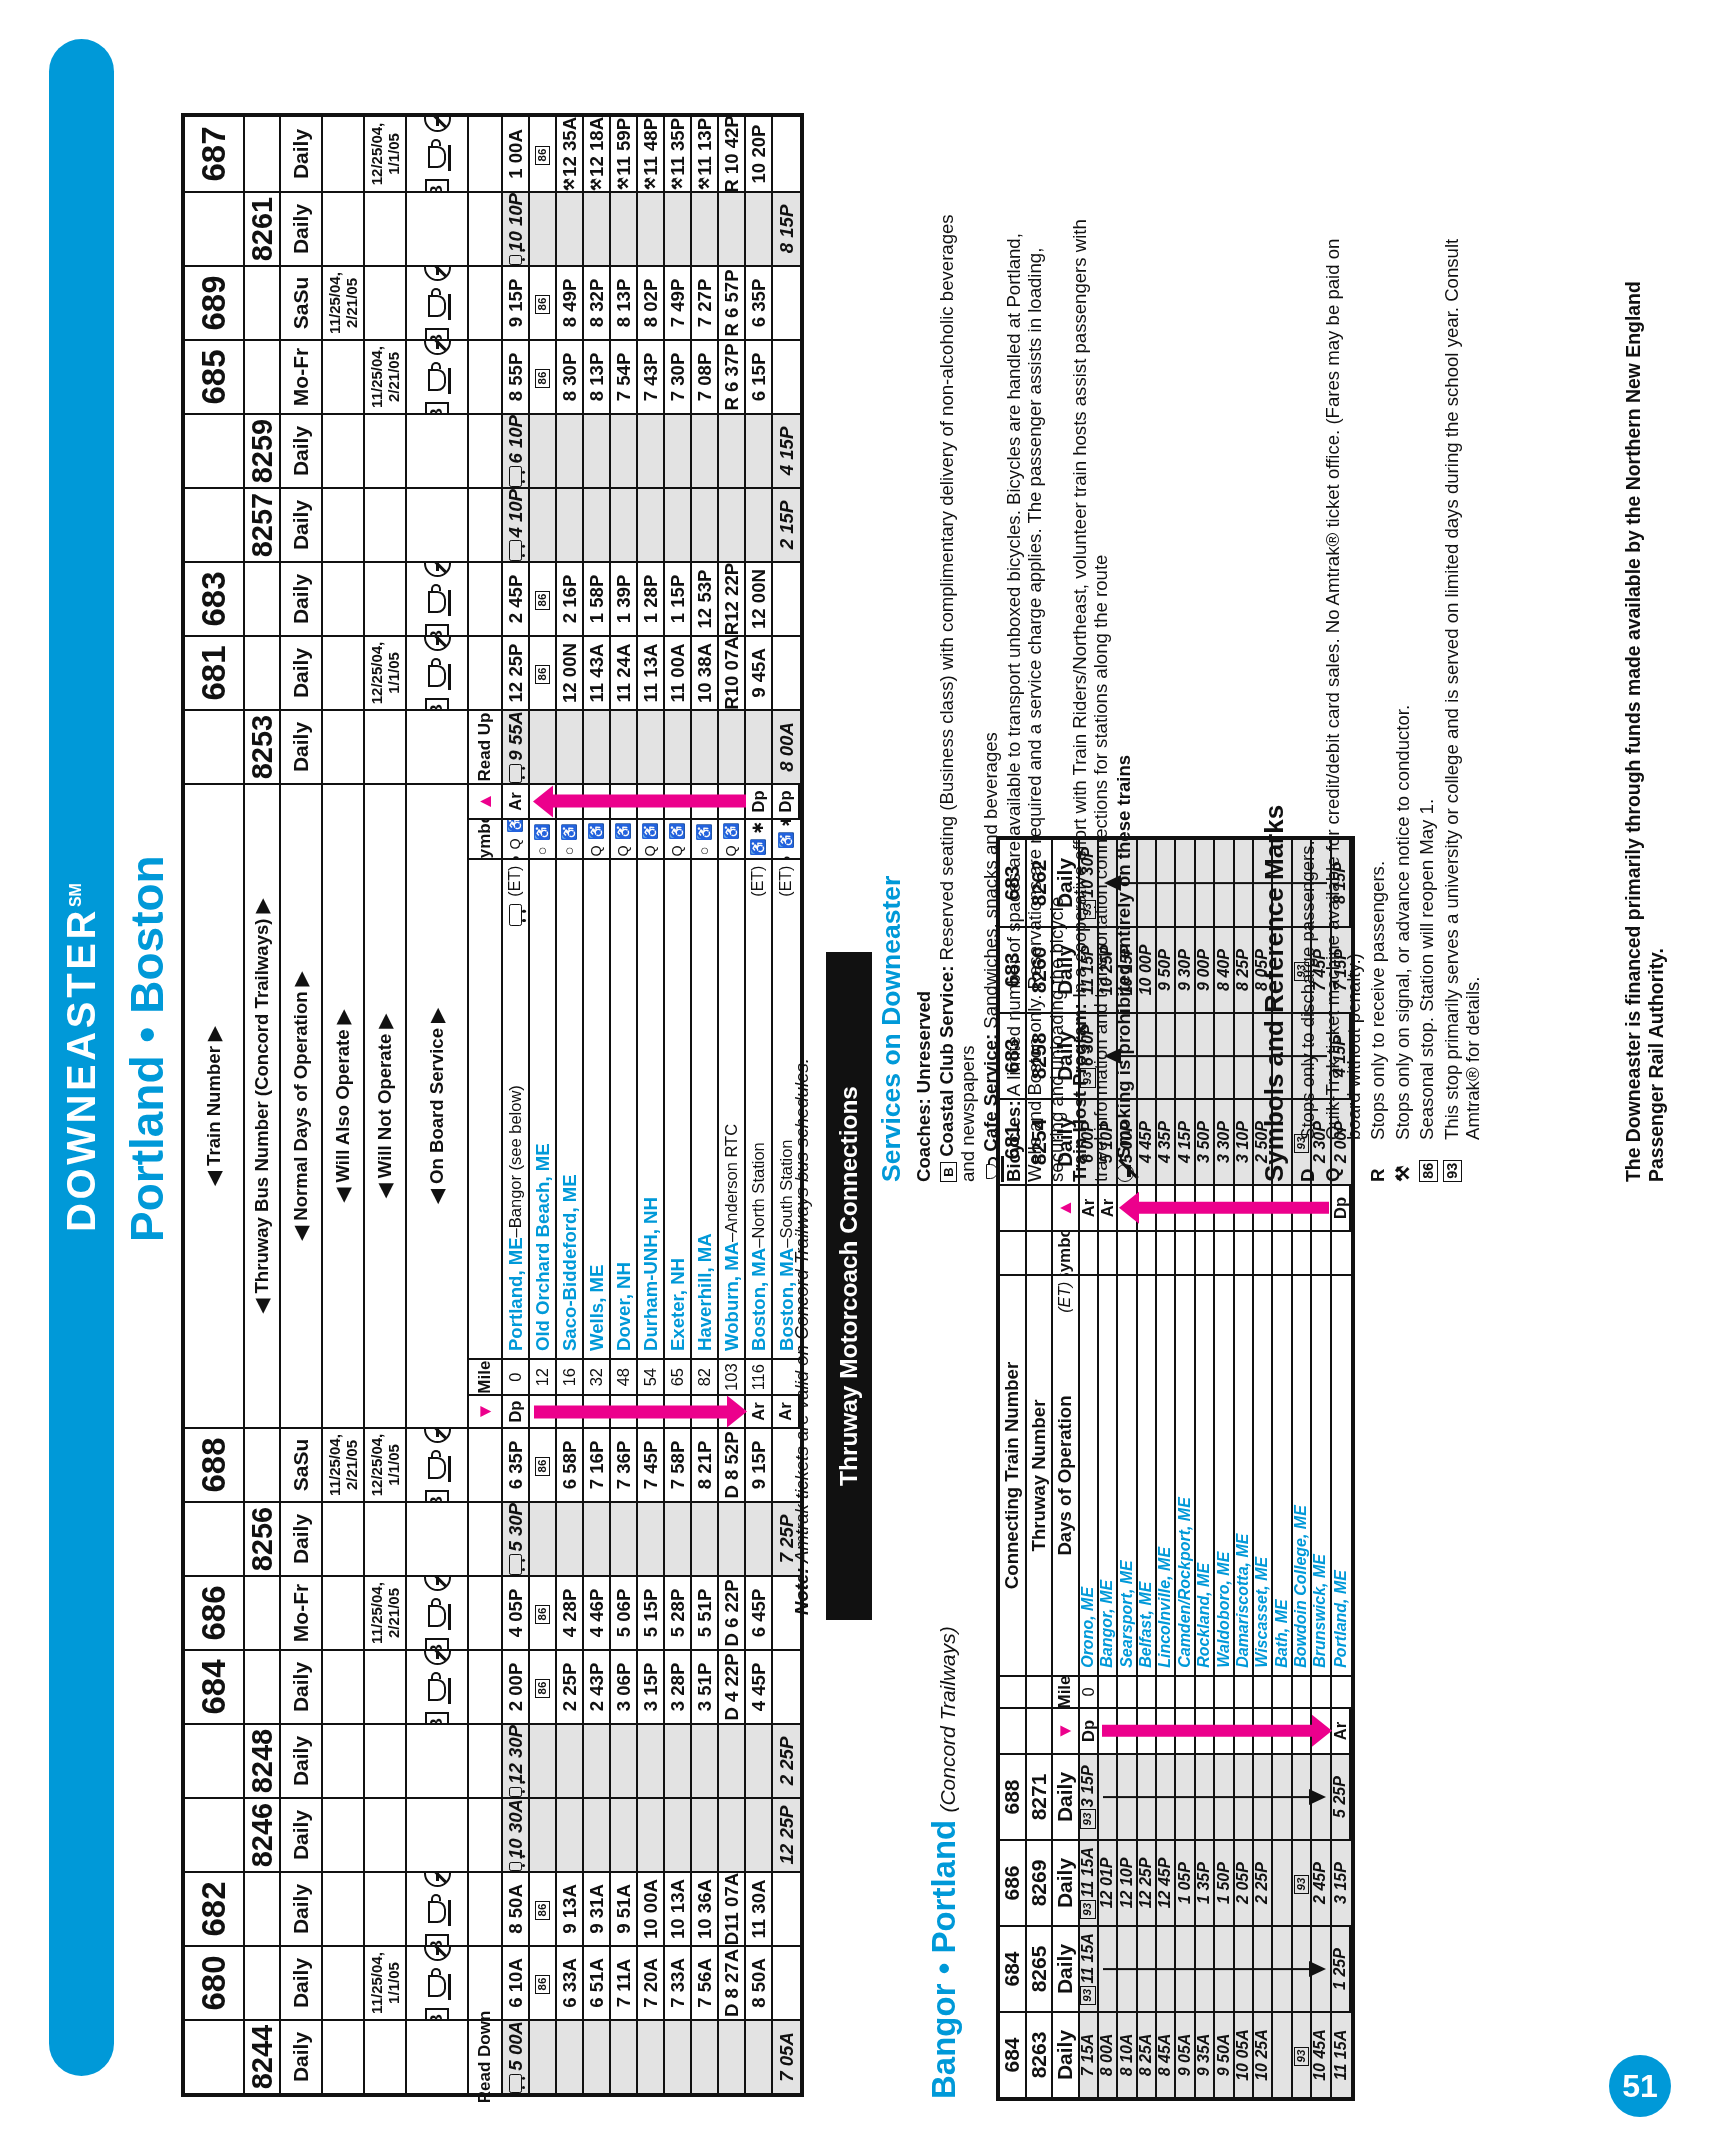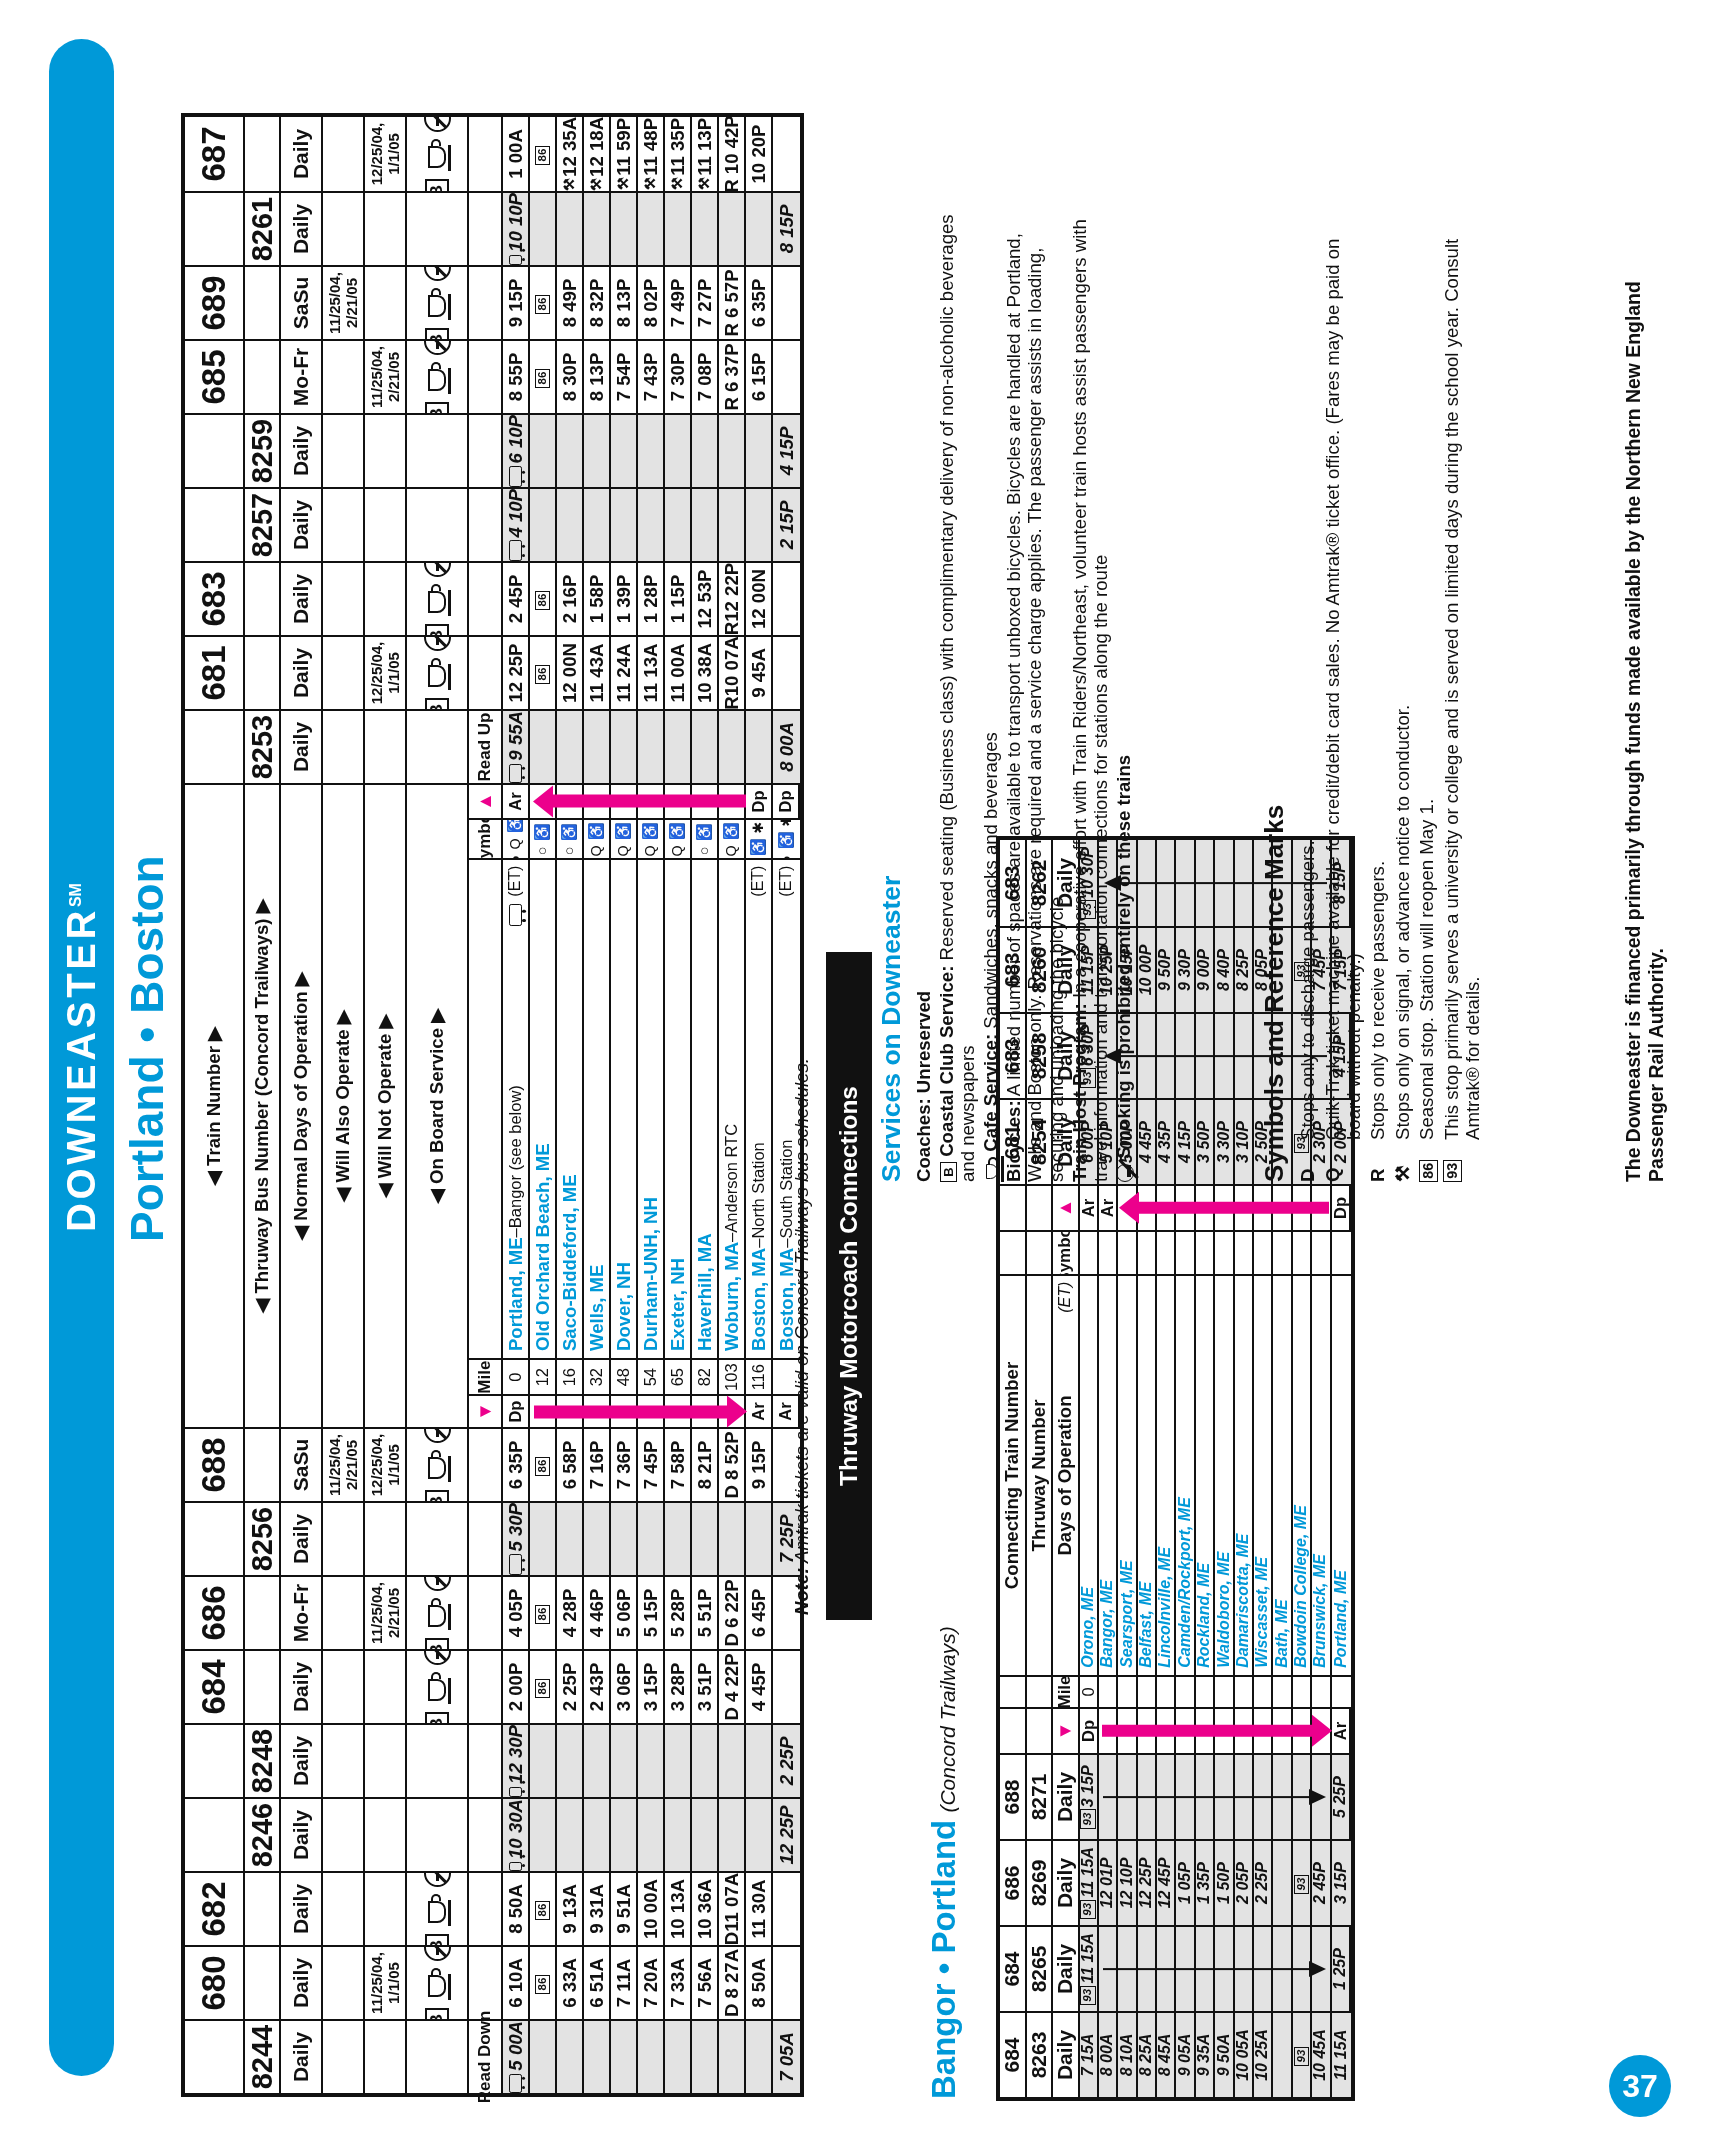--- a/index.html
+++ b/index.html
@@ -1014,15 +1014,15 @@
           <span class="mk"><span class="refm" style="font-size:14.3px">93</span></span>
           <span>This stop primarily serves a university or college and is served on limited days during the school year. Consult Amtrak® for details.</span>
         </div>
       </div>
   </div>
 
   <div id="financing" class="abs">The Downeaster is financed primarily through funds made available by the Northern New England Passenger Rail Authority.</div>
 </div>
 
 <div id="pagebadge" style="background: rgb(0, 153, 216);">
-    <span>37</span>
+    <span>51</span>
   </div>
 
 
 </body></html>

